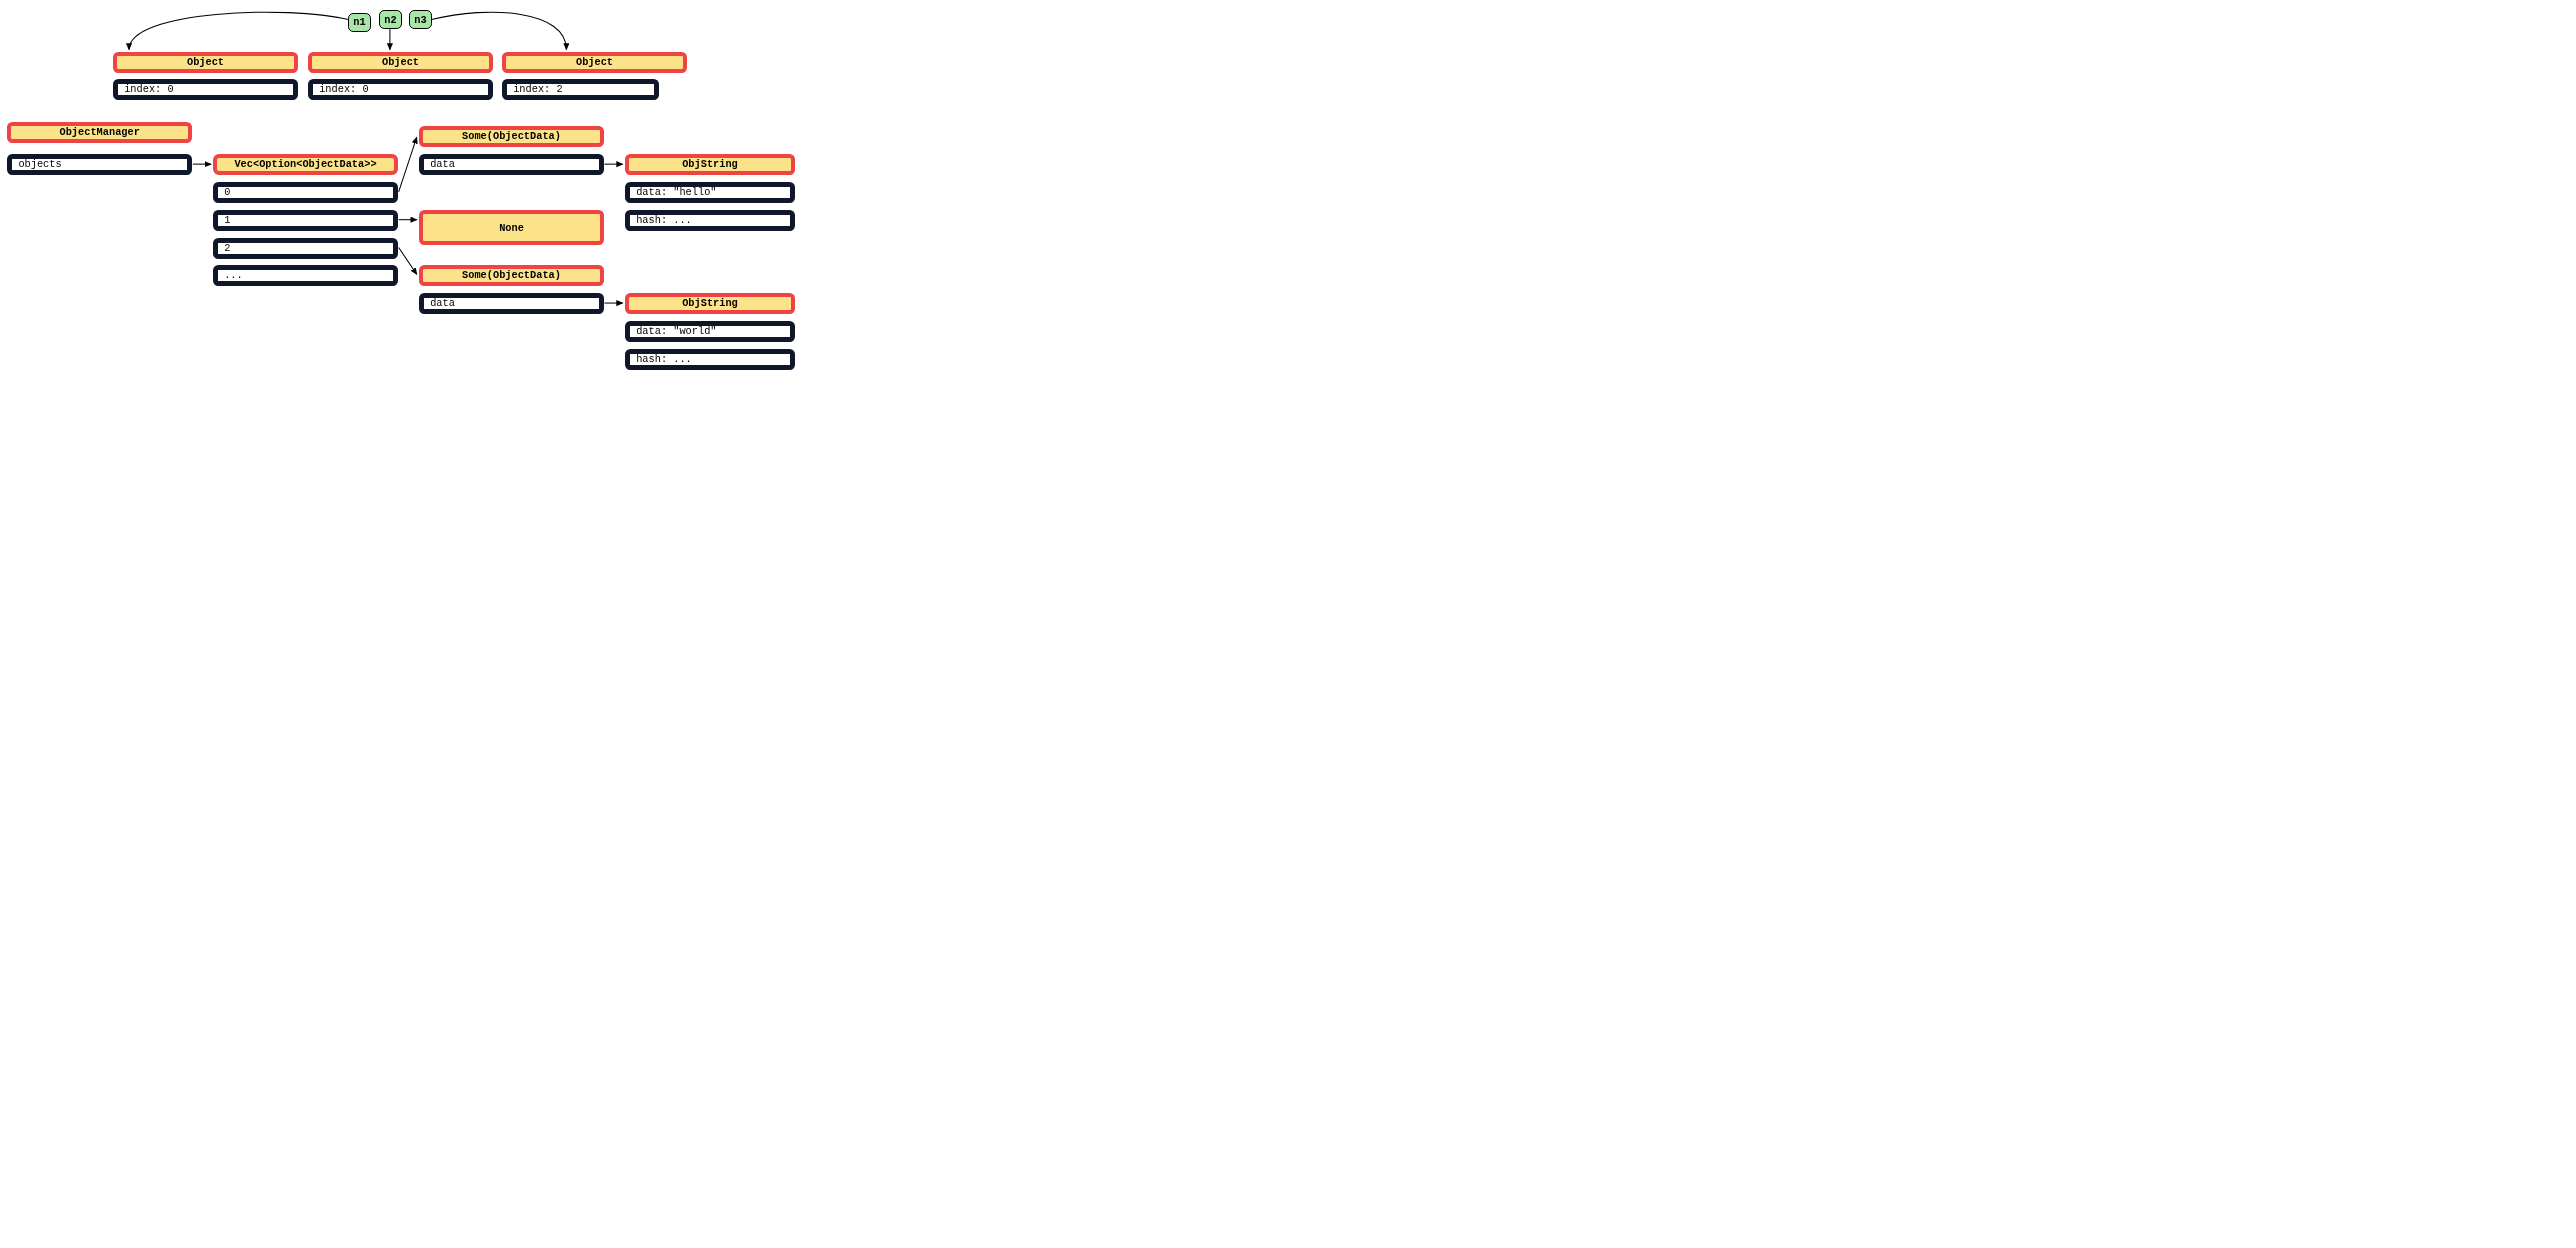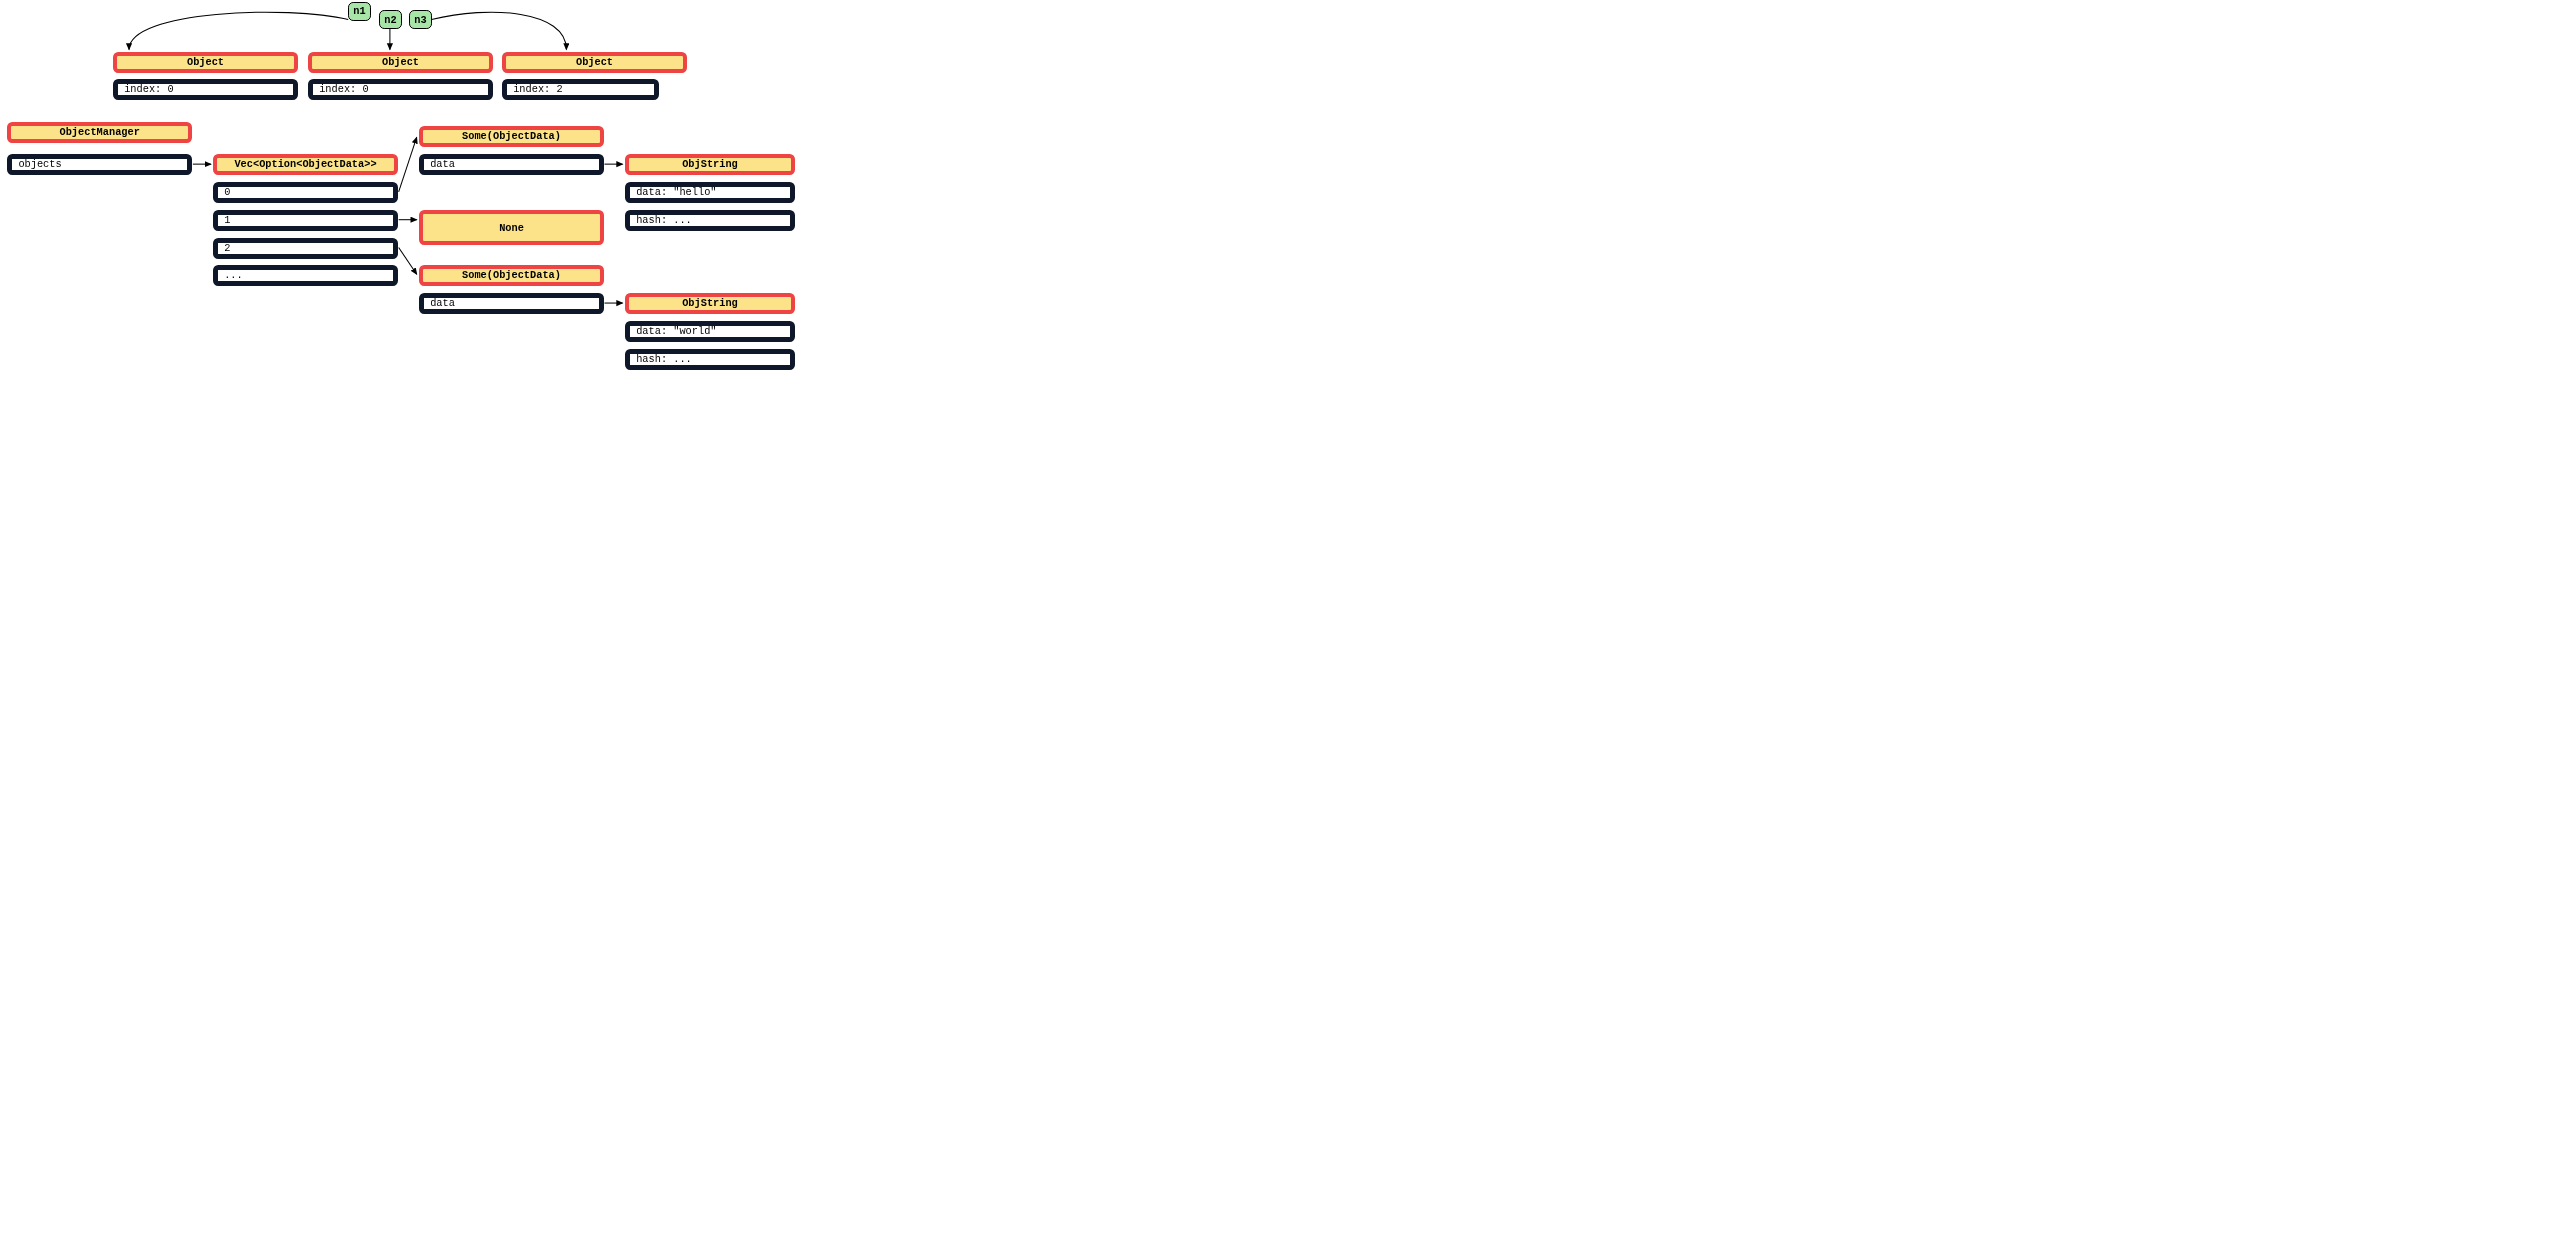--- a/index.html
+++ b/index.html
@@ -51,21 +51,21 @@
     top: 0;
     left: 0;
     pointer-events: none;
   }
 </style>
 </head>
 <body>
 
 <div class="canvas">
 
-  <div class="node-green" style="left:348px; top:2px; width:23px; height:18.5px;">
+  <div class="node-green" style="left:348px; top:13px; width:23px; height:18.5px;">
       <span>n1</span>
     </div>
   <div class="node-green" style="left:379px; top:10.3px; width:23px; height:18.5px;">
       <span>n2</span>
     </div>
   <div class="node-green" style="left:409px; top:10.3px; width:23px; height:18.5px;">
       <span>n3</span>
     </div>
 
   <div class="node-yellow" style="left:113px; top:52px; width:185px; height:20.6px;">
@@ -89,21 +89,21 @@
       <span>index: 2</span>
     </div>
 
   <div class="node-yellow" style="left:7.2px; top:122px; width:185px; height:20.6px;justify-content:center;">
       <span>ObjectManager</span>
     </div>
   <div class="node-white" style="left:7.2px; top:154px; width:185px; height:20.6px;">
       <span>objects</span>
     </div>
 
-  <div class="node-yellow" style="left:213px; top:154px; width:185px; height:20.6px;">
+  <div class="node-yellow" style="left:213px; top:154px; width:185px; height:20.6px;border-radius:6px;">
       <span>Vec&lt;Option&lt;ObjectData&gt;&gt;</span>
     </div>
   <div class="node-white" style="left:213px; top:182px; width:185px; height:20.6px;">
       <span>0</span>
     </div>
   <div class="node-white" style="left:213px; top:210px; width:185px; height:20.6px;">
       <span>1</span>
     </div>
   <div class="node-white" style="left:213px; top:238px; width:185px; height:20.6px;">
       <span>2</span>

